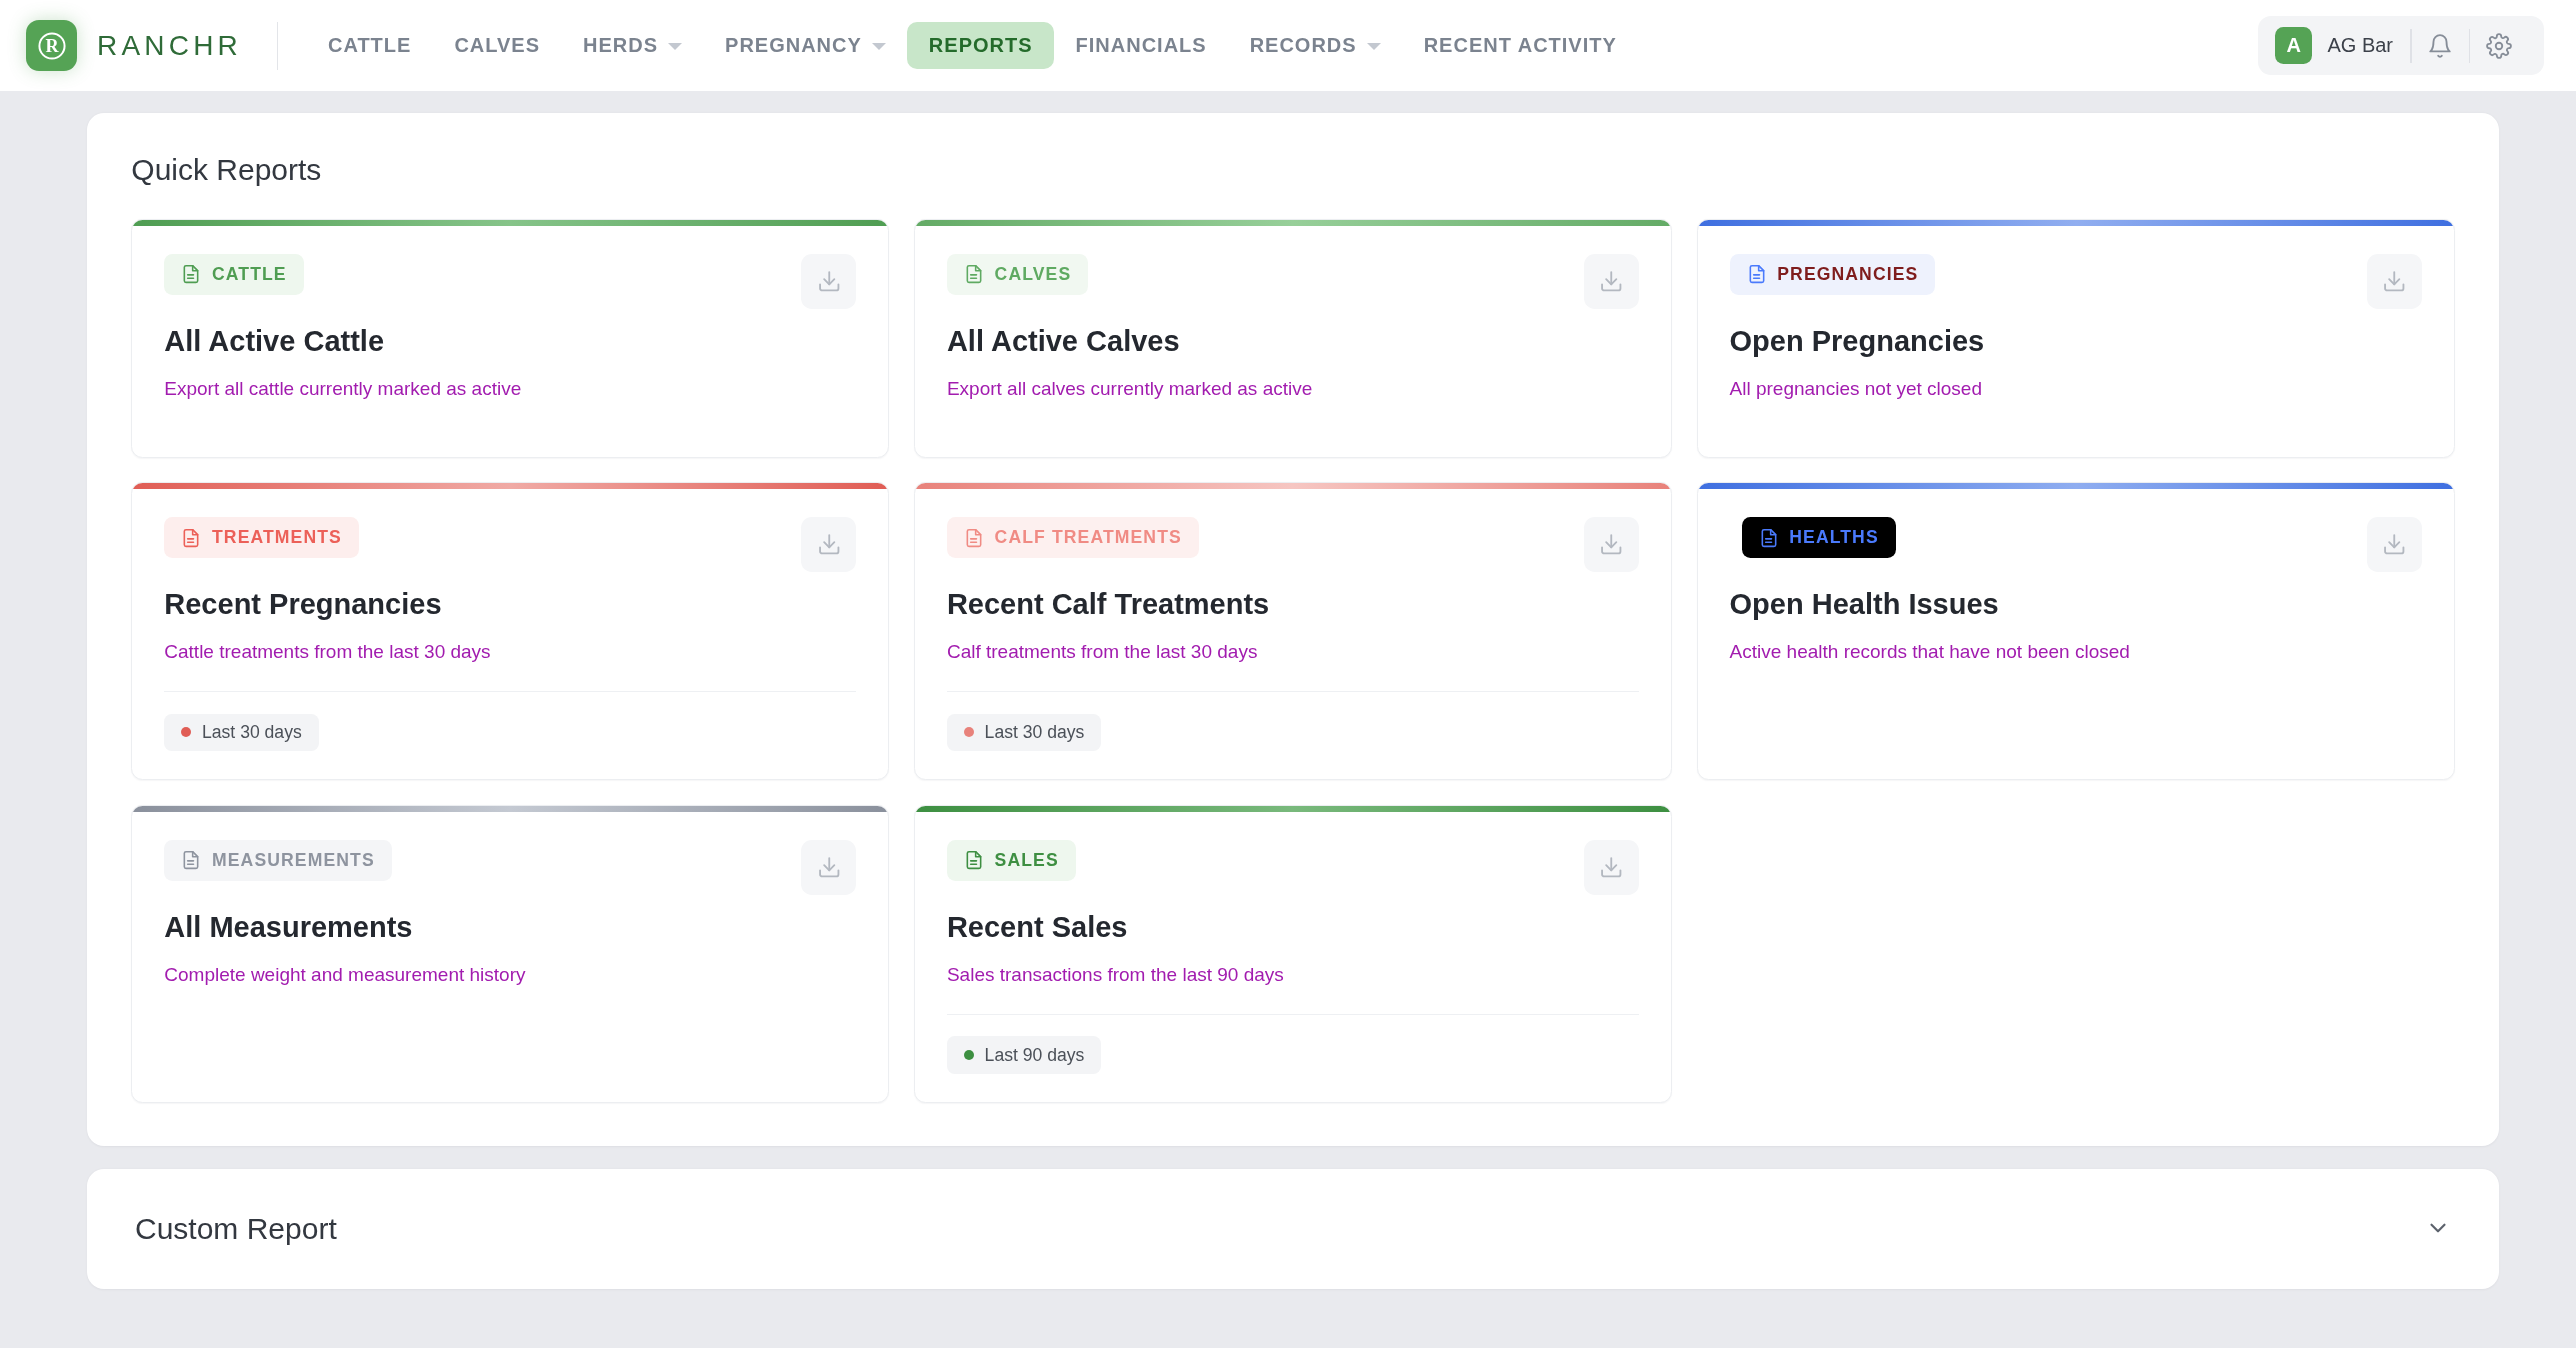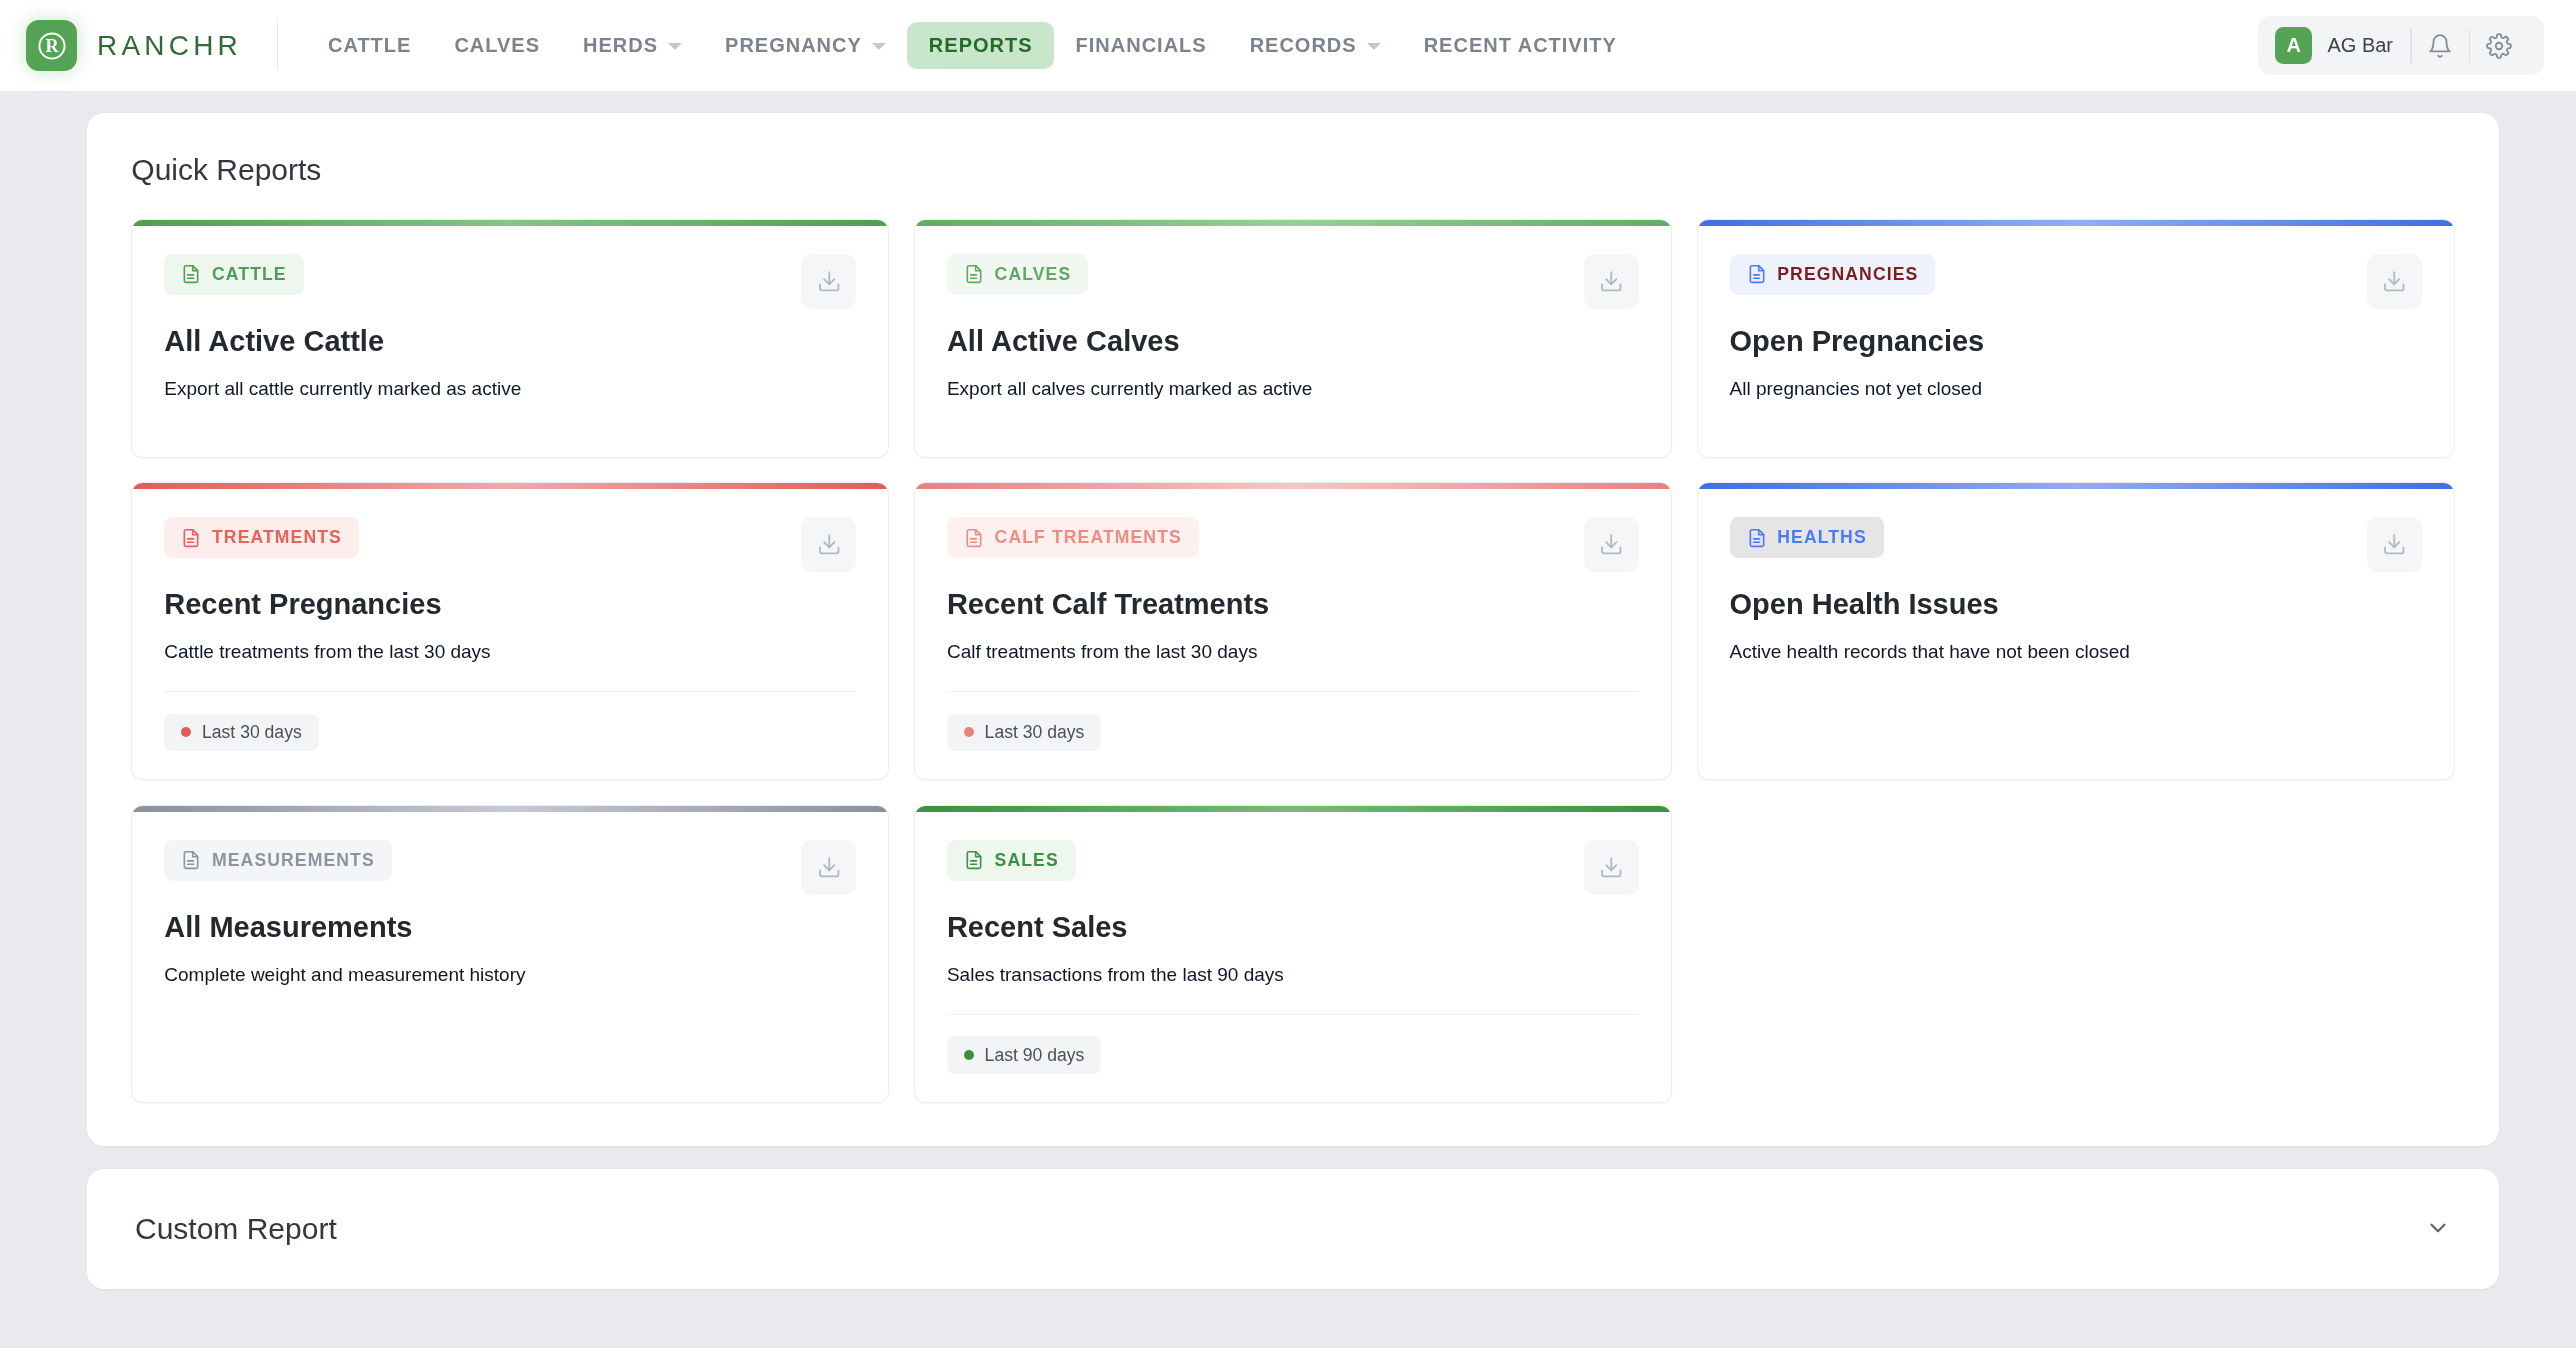--- a/index.html
+++ b/index.html
@@ -180,21 +180,21 @@
     flex: 0 0 auto;
   }
   .card-title {
     font-size: 29px;
     font-weight: bold;
     color: #24282f;
     margin-top: 16px;
   }
   .card-desc {
     font-size: 19px;
-    color: #0f172a;
+    color: #a21caf;
     margin-top: 20px;
   }
   .card-divider {
     border-top: 1.2px solid #eef0f3;
     margin-top: 28px;
   }
   .card-footer { margin-top: 21.5px; }
   .chip {
     display: inline-flex;
     align-items: center;
@@ -420,21 +420,21 @@
           <div class="card-desc">Calf treatments from the last 30 days</div>
           <div class="card-divider"></div>
           <div class="card-footer"><div class="chip">
               <span class="dot" style="background: rgb(232, 130, 123);"></span>
               <span>Last 30 days</span>
             </div></div>
         </div>
         <div class="card">
           <div class="card-strip" style="background: linear-gradient(90deg, rgb(63, 111, 224) 0%, rgb(143, 173, 240) 50%, rgb(63, 111, 224) 100%);"></div>
           <div class="card-head">
-            <div class="badge" style="background: #e5e5e5; color: rgb(74, 122, 252);">
+            <div class="badge" style="background: #000000; color: rgb(74, 122, 252); margin-left: 12px;">
               <svg width="20" height="20" viewBox="0 0 24 24" fill="none" stroke="#4a7afc" stroke-width="1.9" stroke-linecap="round" stroke-linejoin="round">
                 <path d="M14 2H6a2 2 0 0 0-2 2v16a2 2 0 0 0 2 2h12a2 2 0 0 0 2-2V8z"></path>
                 <polyline points="14 2 14 8 20 8"></polyline>
                 <line x1="8" y1="13" x2="15" y2="13"></line>
                 <line x1="8" y1="17" x2="15" y2="17"></line>
               </svg>
               <span>HEALTHS</span>
             </div>
             <div class="dl-btn">
               <svg width="24.5" height="24.5" viewBox="0 0 24 24" fill="none" stroke="#b3b8c0" stroke-width="1.8" stroke-linecap="round" stroke-linejoin="round">

